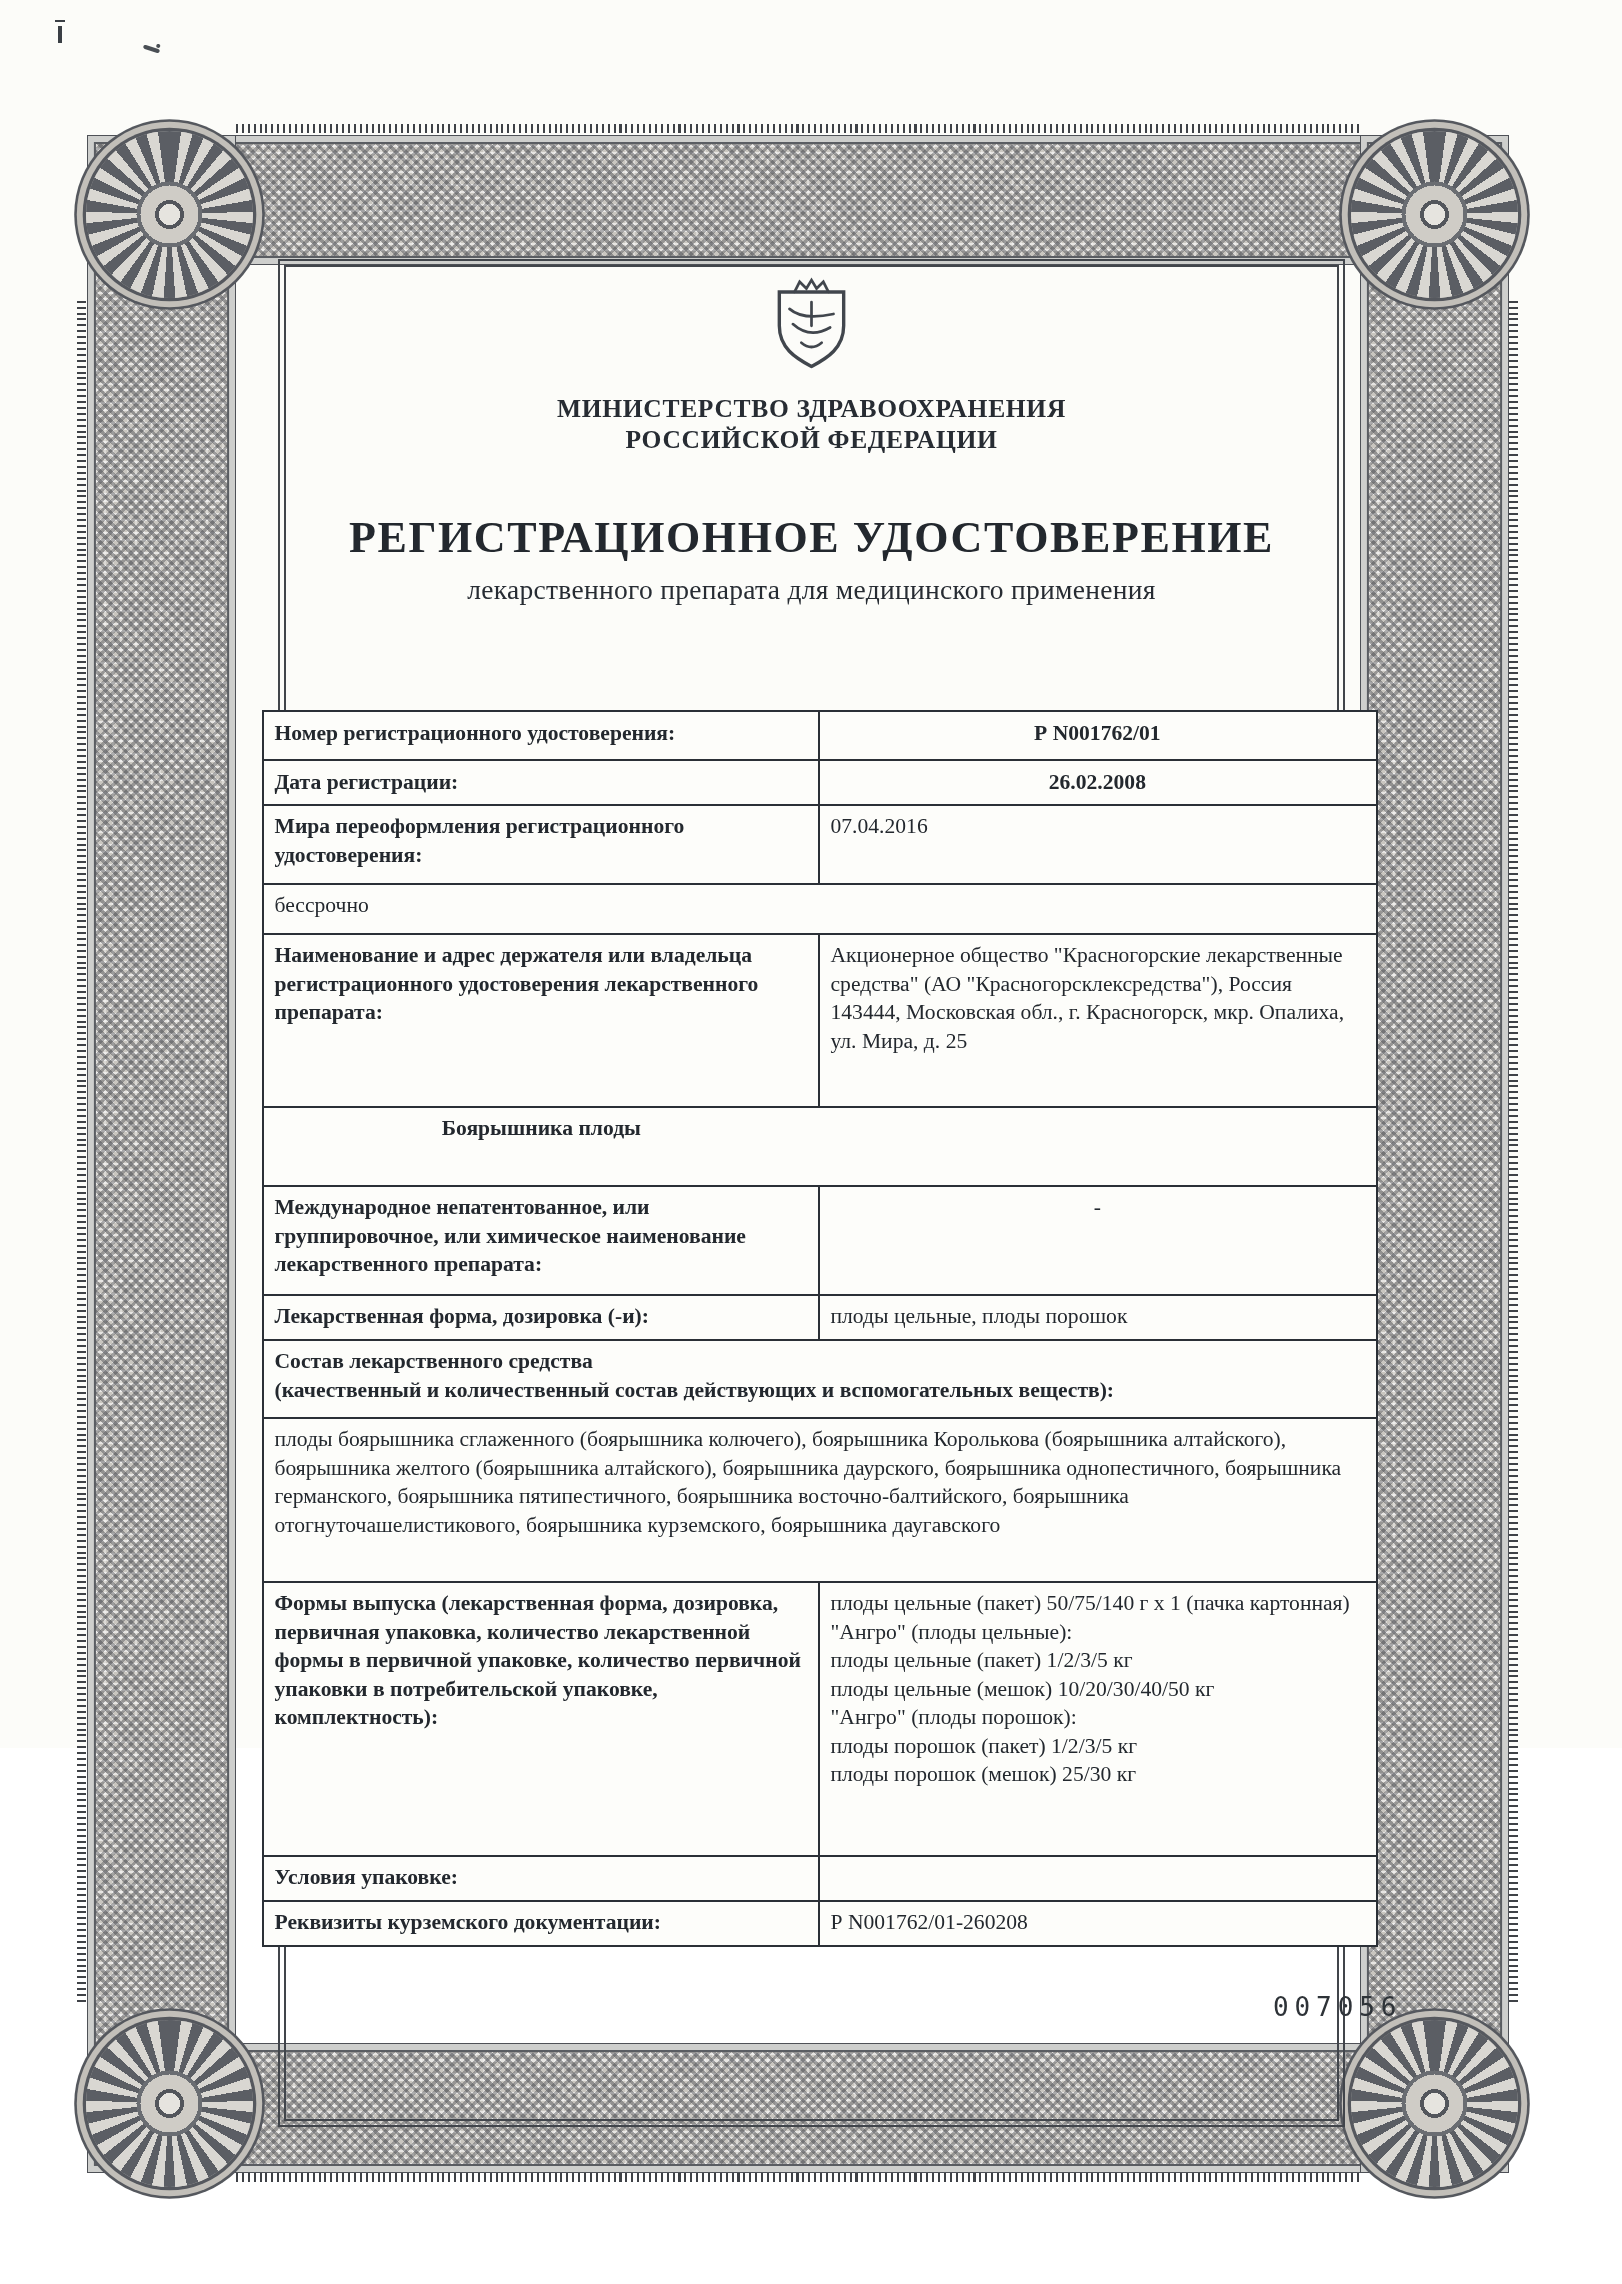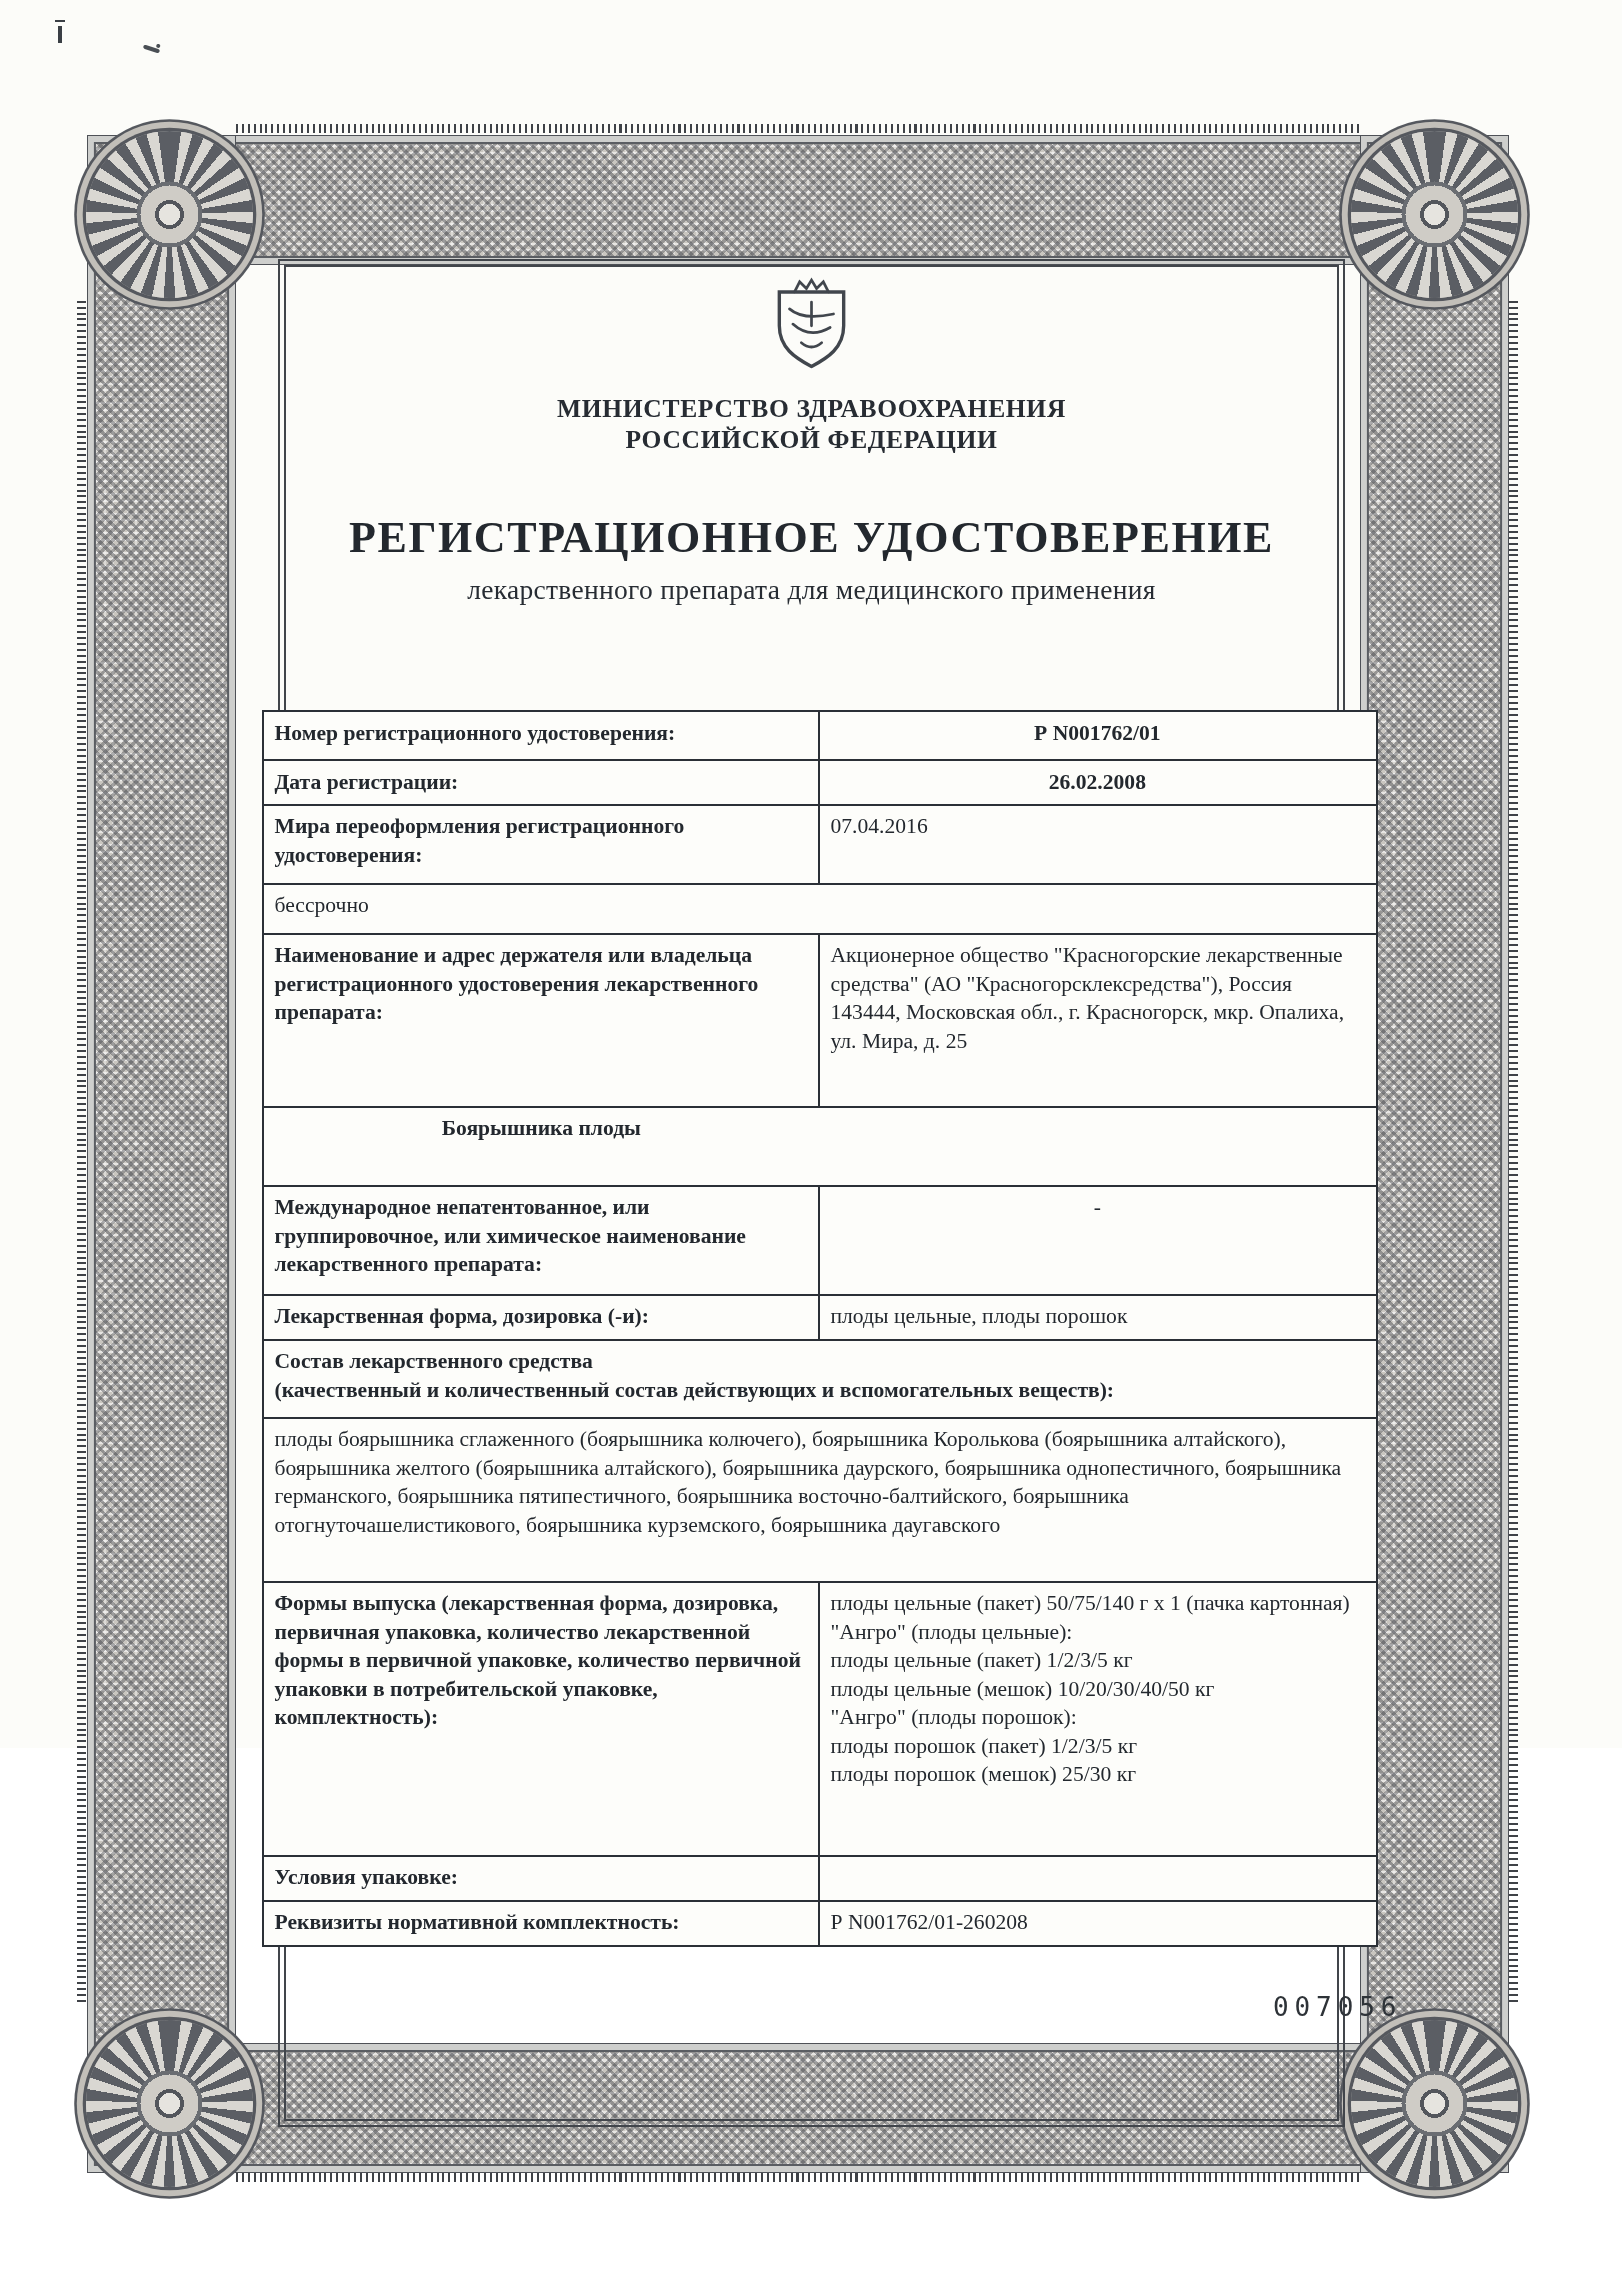--- a/index.html
+++ b/index.html
@@ -268,21 +268,21 @@
 "Ангро" (плоды порошок):
 плоды порошок (пакет) 1/2/3/5 кг
 плоды порошок (мешок) 25/30 кг</div>
     </div>
 
     <div class="trow r12">
       <div class="cell label">Условия упаковке:</div>
     </div>
 
     <div class="trow r13">
-      <div class="cell label">Реквизиты нормативной комплектность:</div>
+      <div class="cell label">Реквизиты курземского документации:</div>
       <div class="cell value">Р N001762/01-260208</div>
     </div>
 
   </div>
 
   <div class="serial">007056</div>
 
 </div>
 
 

